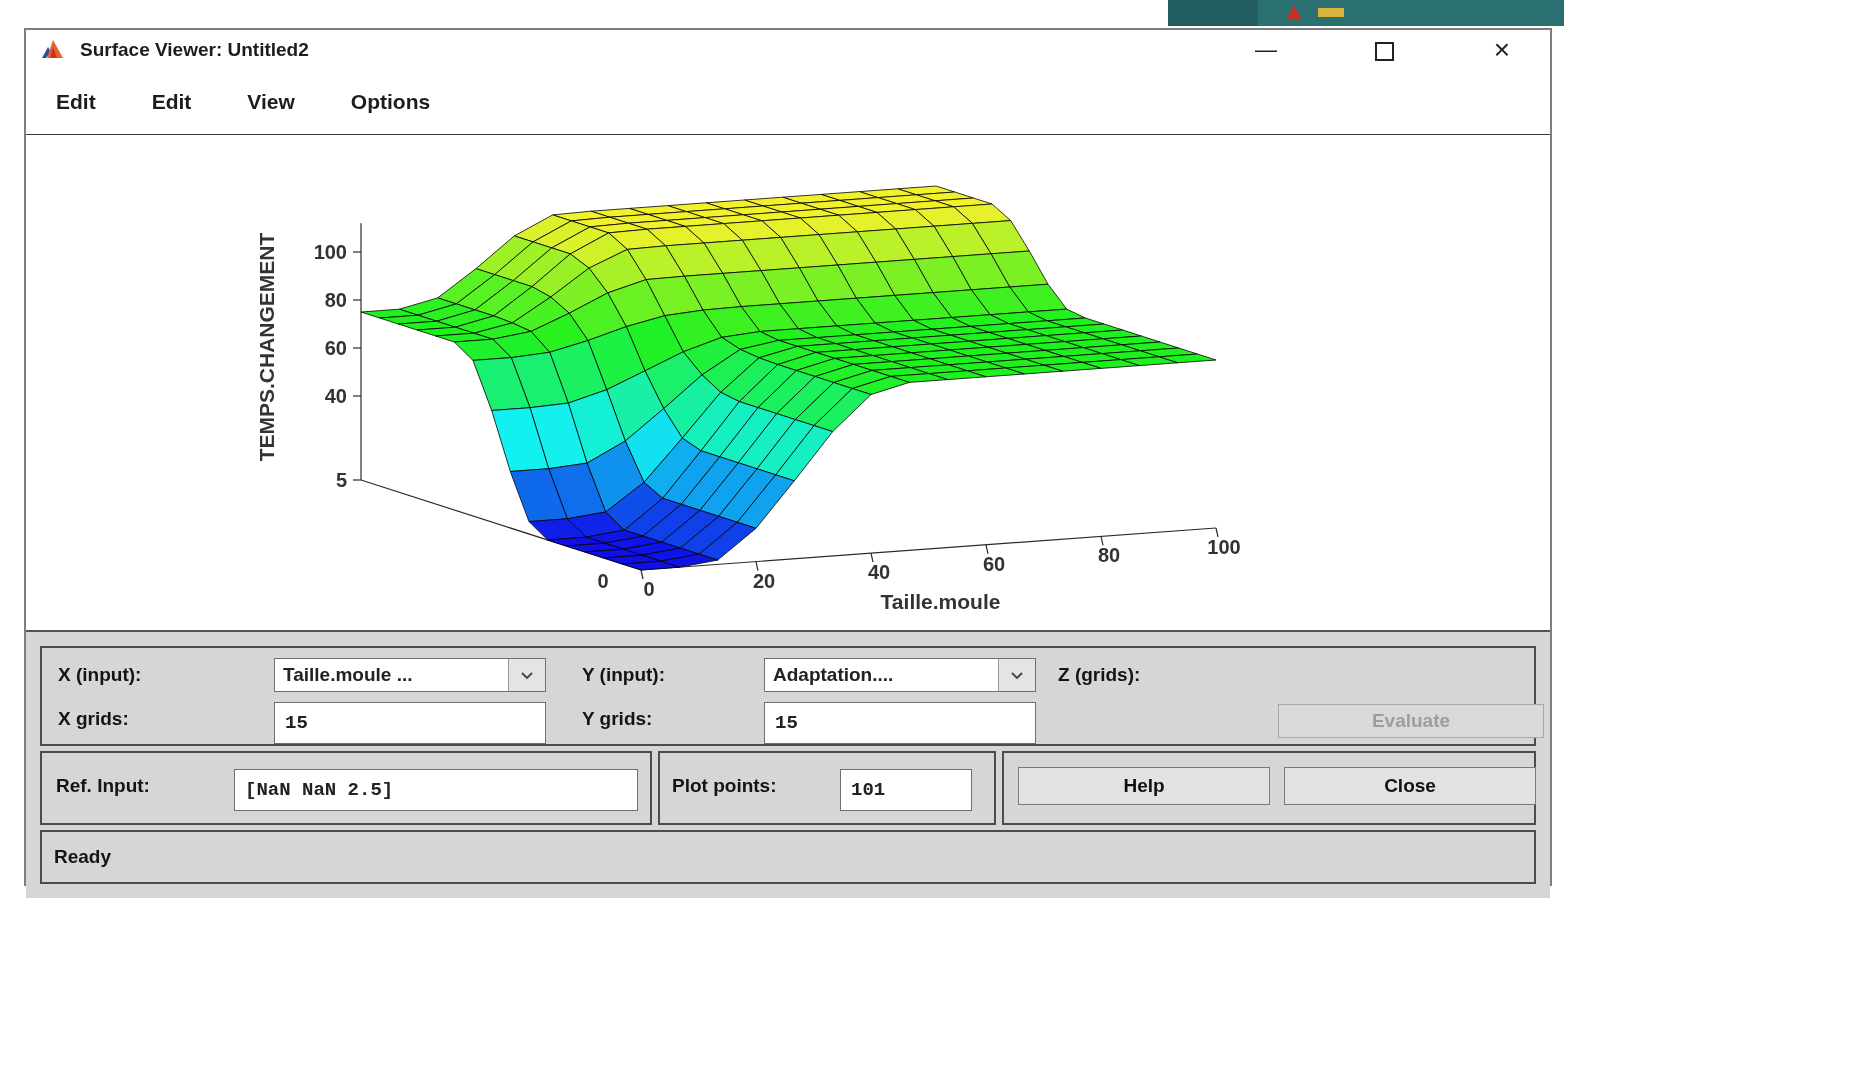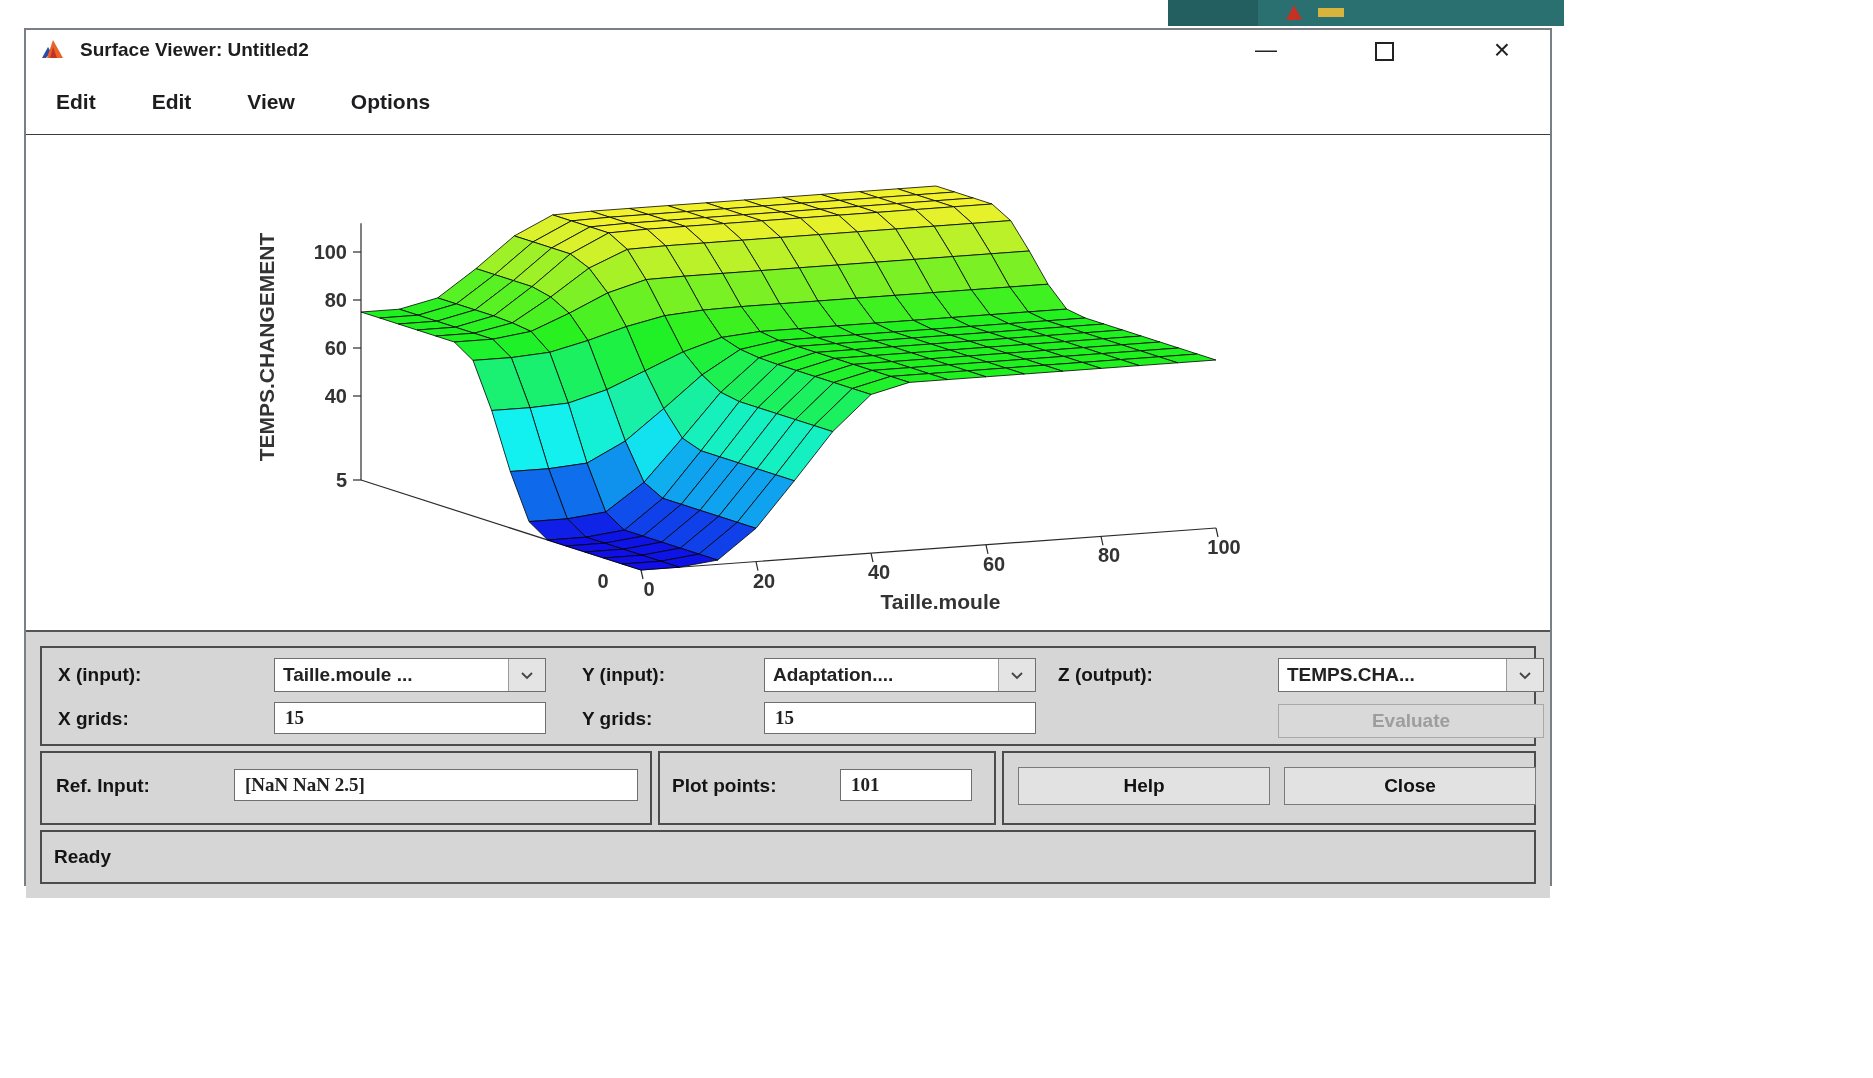--- a/index.html
+++ b/index.html
@@ -34,21 +34,21 @@
   .controls-area{flex:1;background:#d6d6d6;border-top:2px solid #555;padding:14px;box-sizing:border-box;}
   .panel{background:#d6d6d6;border:2px solid #4c4c4c;position:relative;box-sizing:border-box;}
   .panel-io{height:100px;margin-bottom:5px;}
   .row2{display:flex;gap:6px;margin-bottom:5px;height:74px;}
   .panel-ref{flex:0 0 612px;}
   .panel-pp{flex:0 0 338px;}
   .panel-btns{flex:1;}
   .panel-status{height:54px;}
 
   .lbl{position:absolute;font-size:19px;font-weight:700;color:#141414;white-space:nowrap;}
-  .field{position:absolute;height:32px;border:1px solid #6f6f6f;background:#fff;font-family:Liberation Serif, serif;
+  .field{position:absolute;height:42px;border:1px solid #6f6f6f;background:#fff;font-family:Liberation Mono, monospace;
          font-size:19px;font-weight:700;color:#222;padding:0 10px;box-sizing:border-box;}
   .combo{position:absolute;height:34px;display:flex;border:1px solid #6f6f6f;background:#fff;
          box-sizing:border-box;cursor:pointer;}
   .combo-value{flex:1;font-size:19px;font-weight:700;color:#222;padding:5px 8px;white-space:nowrap;overflow:hidden;}
   .combo-btn{width:36px;background:#e4e4e4;border-left:1px solid #9a9a9a;display:flex;align-items:center;justify-content:center;}
   .btn{position:absolute;height:38px;background:#e2e2e2;border:1px solid #7a7a7a;font-family:inherit;
        font-size:19px;font-weight:700;color:#111;cursor:pointer;box-sizing:border-box;}
   .btn-evaluate{height:34px;color:#9d9d9d;background:#d9d9d9;border-color:#a8a8a8;}
 </style>
 </head>
@@ -364,29 +364,21 @@
       <span class="lbl" style="left:540px;top:16px;">Y (input):</span>
       <div class="combo" style="left:722px;top:10px;width:272px;">
         <span class="combo-value">Adaptation....</span>
         <span class="combo-btn">
           <svg width="14" height="9" viewBox="0 0 14 9">
               <polyline points="2,2 7,7 12,2" fill="none" stroke="#444" stroke-width="1.8"></polyline>
             </svg>
         </span>
       </div>
 
-      <span class="lbl" style="left:1016px;top:16px;">Z (output):</span>
-      <div class="combo" style="left:1236px;top:10px;width:266px;">
-        <span class="combo-value">TEMPS.CHA...</span>
-        <span class="combo-btn">
-          <svg width="14" height="9" viewBox="0 0 14 9">
-              <polyline points="2,2 7,7 12,2" fill="none" stroke="#444" stroke-width="1.8"></polyline>
-            </svg>
-        </span>
-      </div>
+      <span class="lbl" style="left:1016px;top:16px;">Z (grids):</span>
 
       <span class="lbl" style="left:16px;top:60px;">X grids:</span>
       <input class="field" style="left: 232px; top: 54px; width: 272px;" value="15">
 
       <span class="lbl" style="left:540px;top:60px;">Y grids:</span>
       <input class="field" style="left: 722px; top: 54px; width: 272px;" value="15">
 
       <button class="btn btn-evaluate" style="left:1236px;top:56px;width:266px;" disabled="">Evaluate</button>
     </div>
 

